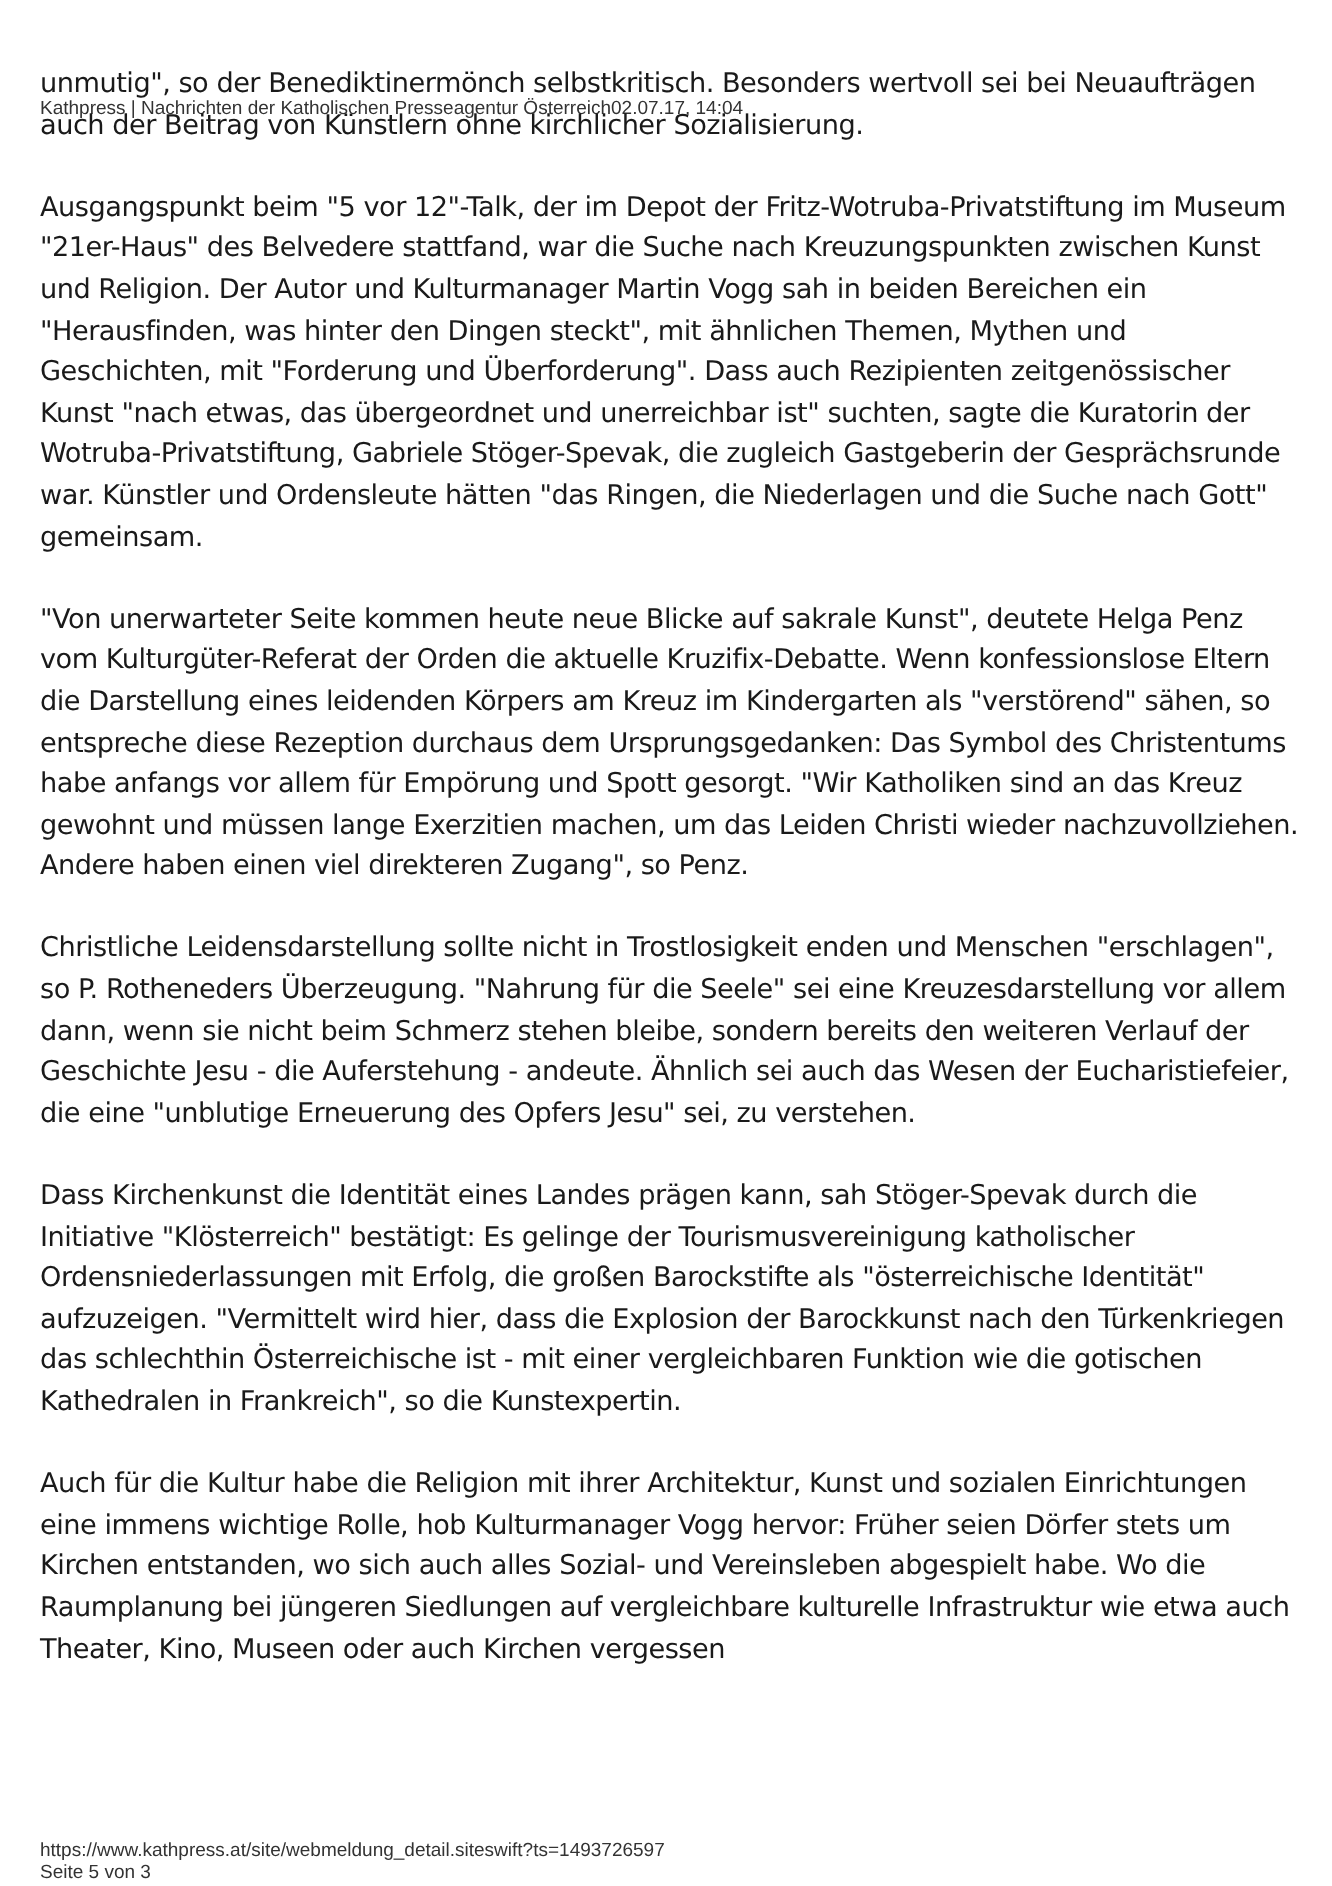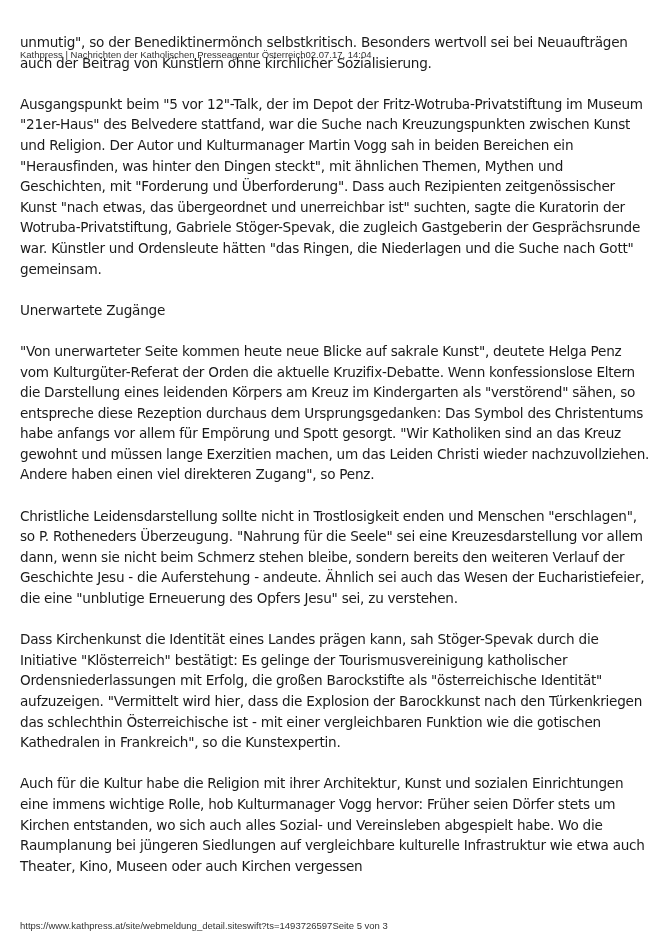--- a/index.html
+++ b/index.html
@@ -1,35 +1,34 @@
 <!DOCTYPE html>
 <html><head>
 <meta charset="utf-8">
 <style>
   html, body { margin: 0; padding: 0; background: #ffffff; }
   body { width: 666px; height: 943px; position: relative; overflow: hidden; color: #1a1a1a; }
   .hdr, .ftr { position: absolute; left: 20px; right: 20px; font-family: "Liberation Sans", sans-serif; font-size: 9.5px; color: #333; display: flex; justify-content: flex-start; margin-top: 32px; }
   .hdr { top: 17px; }
-  .ftr { top: 888px; }
+  .ftr { top: 888px; flex-direction: column; }
   .content { position: absolute; left: 20px; top: 32px; width: 630px; font-family: "DejaVu Sans", sans-serif; font-size: 13.6px; line-height: 20.6px; letter-spacing: -0.25px; }
   .content p { margin: 0 0 20.6px 0; }
   .content h2 { font-size: 13.6px; font-weight: normal; margin: 0 0 20.6px 0; }
 </style>
 </head>
 <body>
 
 <div class="hdr">
   <span>Kathpress | Nachrichten der Katholischen Presseagentur Österreich</span>
   <span>02.07.17, 14:04</span>
 </div>
 
 <div class="content">
   <p>unmutig", so der Benediktinermönch selbstkritisch. Besonders wertvoll sei bei Neuaufträgen auch der Beitrag von Künstlern ohne kirchlicher Sozialisierung.</p>
   <p>Ausgangspunkt beim "5 vor 12"-Talk, der im Depot der Fritz-Wotruba-Privatstiftung im Museum "21er-Haus" des Belvedere stattfand, war die Suche nach Kreuzungspunkten zwischen Kunst und Religion. Der Autor und Kulturmanager Martin Vogg sah in beiden Bereichen ein "Herausfinden, was hinter den Dingen steckt", mit ähnlichen Themen, Mythen und Geschichten, mit "Forderung und Überforderung". Dass auch Rezipienten zeitgenössischer Kunst "nach etwas, das übergeordnet und unerreichbar ist" suchten, sagte die Kuratorin der Wotruba-Privatstiftung, Gabriele Stöger-Spevak, die zugleich Gastgeberin der Gesprächsrunde war. Künstler und Ordensleute hätten "das Ringen, die Niederlagen und die Suche nach Gott" gemeinsam.</p>
-  <h2>Unerwartete Zugänge</h2>
   <p>"Von unerwarteter Seite kommen heute neue Blicke auf sakrale Kunst", deutete Helga Penz vom Kulturgüter-Referat der Orden die aktuelle Kruzifix-Debatte. Wenn konfessionslose Eltern die Darstellung eines leidenden Körpers am Kreuz im Kindergarten als "verstörend" sähen, so entspreche diese Rezeption durchaus dem Ursprungsgedanken: Das Symbol des Christentums habe anfangs vor allem für Empörung und Spott gesorgt. "Wir Katholiken sind an das Kreuz gewohnt und müssen lange Exerzitien machen, um das Leiden Christi wieder nachzuvollziehen. Andere haben einen viel direkteren Zugang", so Penz.</p>
   <p>Christliche Leidensdarstellung sollte nicht in Trostlosigkeit enden und Menschen "erschlagen", so P. Rotheneders Überzeugung. "Nahrung für die Seele" sei eine Kreuzesdarstellung vor allem dann, wenn sie nicht beim Schmerz stehen bleibe, sondern bereits den weiteren Verlauf der Geschichte Jesu - die Auferstehung - andeute. Ähnlich sei auch das Wesen der Eucharistiefeier, die eine "unblutige Erneuerung des Opfers Jesu" sei, zu verstehen.</p>
   <p>Dass Kirchenkunst die Identität eines Landes prägen kann, sah Stöger-Spevak durch die Initiative "Klösterreich" bestätigt: Es gelinge der Tourismusvereinigung katholischer Ordensniederlassungen mit Erfolg, die großen Barockstifte als "österreichische Identität" aufzuzeigen. "Vermittelt wird hier, dass die Explosion der Barockkunst nach den Türkenkriegen das schlechthin Österreichische ist - mit einer vergleichbaren Funktion wie die gotischen Kathedralen in Frankreich", so die Kunstexpertin.</p>
   <p>Auch für die Kultur habe die Religion mit ihrer Architektur, Kunst und sozialen Einrichtungen eine immens wichtige Rolle, hob Kulturmanager Vogg hervor: Früher seien Dörfer stets um Kirchen entstanden, wo sich auch alles Sozial- und Vereinsleben abgespielt habe. Wo die Raumplanung bei jüngeren Siedlungen auf vergleichbare kulturelle Infrastruktur wie etwa auch Theater, Kino, Museen oder auch Kirchen vergessen</p>
 </div>
 
 <div class="ftr">
   <span>https://www.kathpress.at/site/webmeldung_detail.siteswift?ts=1493726597</span>
   <span>Seite 5 von 3</span>
 </div>

